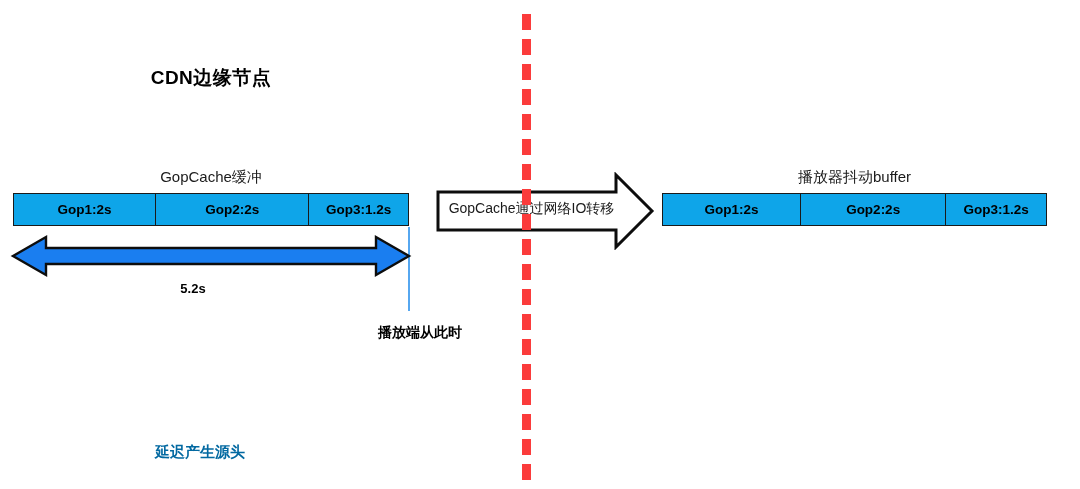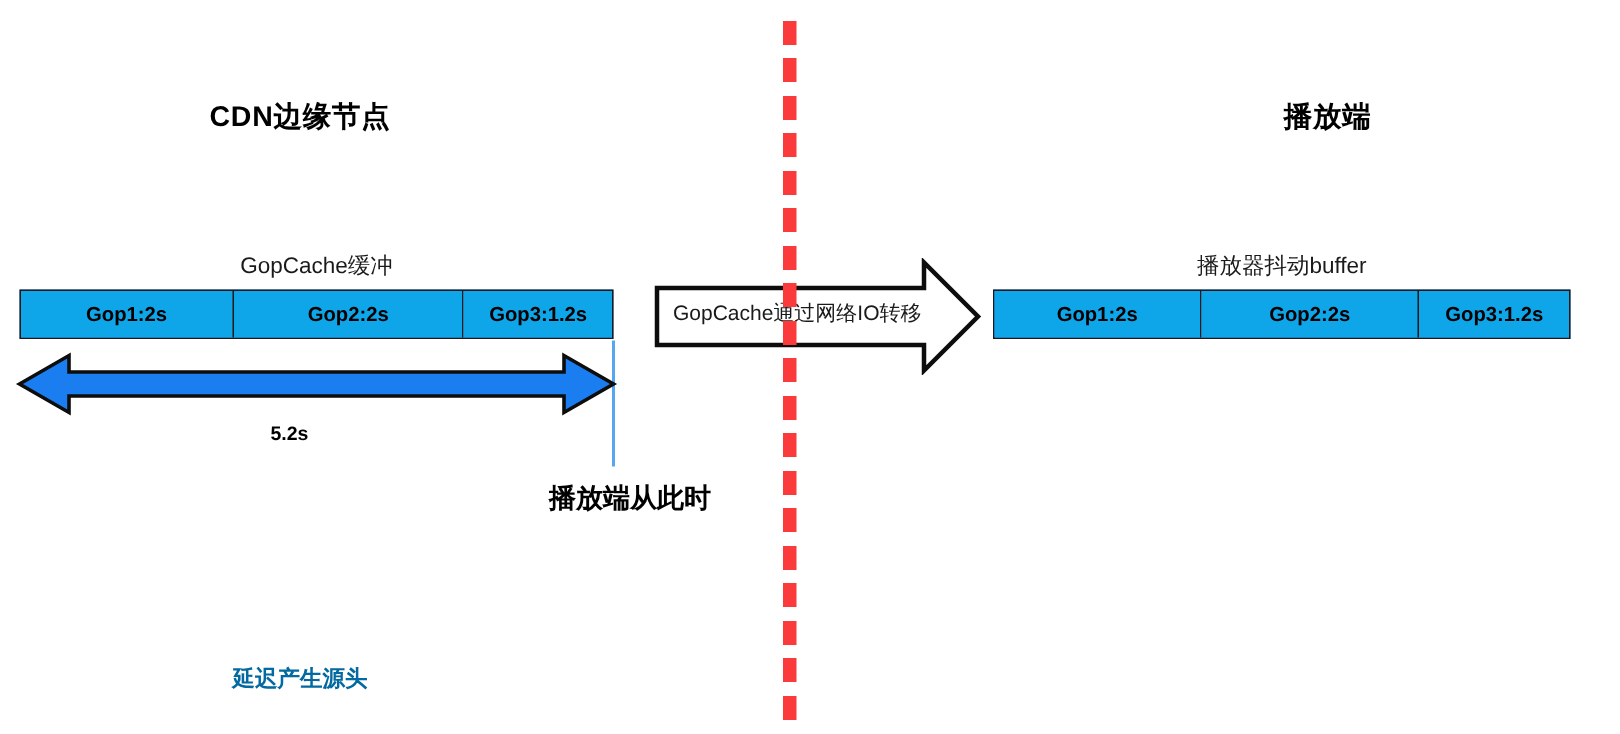--- a/index.html
+++ b/index.html
@@ -24,21 +24,21 @@
 
   
   .side-title {
     position: absolute;
     font-size: 19px;
     font-weight: bold;
     letter-spacing: 0.5px;
     white-space: nowrap;
     text-align: center;
   }
-  #title-left  { left: 0;   top: 65px; width: 400px; }
+  #title-left  { left: 0;   top: 65px; width: 400px; padding-left: 11px; }
   #title-right { left: 760px; top: 65px; width: 250px; }
 
   
   .bar-caption {
     position: absolute;
     font-size: 15px;
     font-weight: normal;
     color: #1a1a1a;
     text-align: center;
     white-space: nowrap;
@@ -100,21 +100,21 @@
     white-space: nowrap;
   }
 
   
   #pull-note {
     position: absolute;
     left: 340px;
     top: 323px;
     width: 160px;
     text-align: center;
-    font-size: 18px;
+    font-size: 14px;
     font-weight: bold;
     line-height: 19px;
   }
 
   
   #transfer-arrow {
     position: absolute;
     left: 434px;
     top: 172px;
     width: 222px;
@@ -189,21 +189,20 @@
 
   <div class="red-note" id="red-left">延迟产生源头</div>
 
   <svg id="transfer-arrow" viewBox="0 0 222 78">
     <polygon points="4,20 182,20 182,3 218,39 182,75 182,58 4,58" fill="#ffffff" stroke="#0d0d0d" stroke-width="3" stroke-linejoin="miter"></polygon>
   </svg>
   <div id="transfer-label">GopCache通过网络IO转移</div>
 
   <div id="divider"></div>
 
-  <div class="side-title" id="title-right">播放端</div>
 
   <div class="bar-caption" id="caption-right">播放器抖动buffer</div>
 
   <div class="gop-bar" id="bar-right">
     <div class="gop-cell" style="width:36%">Gop1:2s</div>
     <div class="gop-cell" style="width:38%">Gop2:2s</div>
     <div class="gop-cell" style="width:26%">Gop3:1.2s</div>
   </div>
 
 

